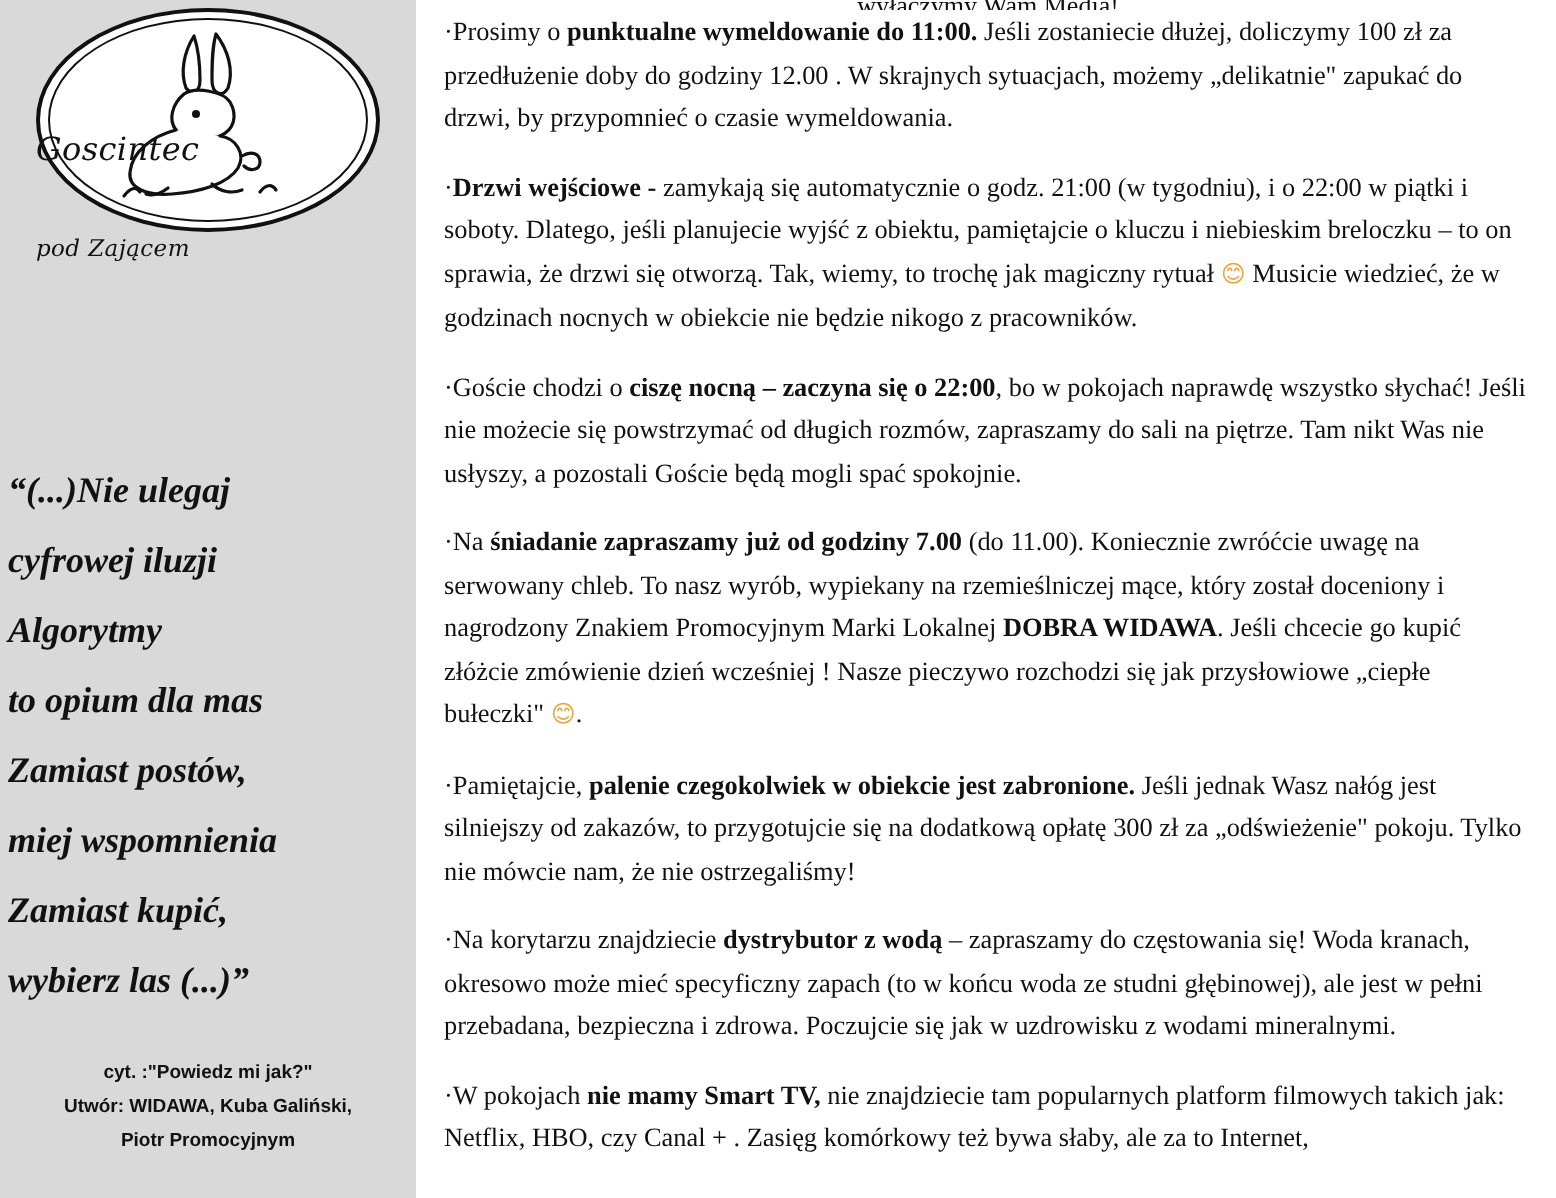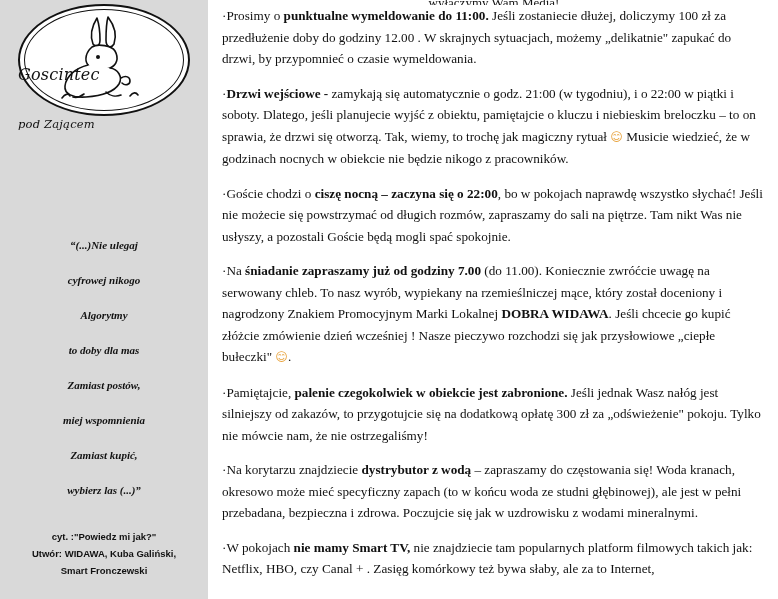--- a/index.html
+++ b/index.html
@@ -85,28 +85,28 @@
     font-size: 11.5px;
     color: #111;
     letter-spacing: .2px;
     margin-top: 36px;
   }
   .quote {
     position: absolute;
     left: 0;
     right: 0;
     top: 228px;
-    text-align: center;
+    text-align: left;
     font-family: "Liberation Serif", serif;
     font-style: italic;
     font-weight: bold;
-    font-size: 11px;
+    font-size: 18px;
     line-height: 35px;
     color: #111;
-    padding: 0 20px;
+    padding: 0 4px;
   }
   .quote div {
     white-space: nowrap;
   }
   .credits {
     position: absolute;
     left: 0;
     right: 0;
     top: 528px;
     text-align: center;
@@ -185,33 +185,33 @@
           <path d="M44 94 C47 90, 50 89, 52 92"></path>
           <path d="M112 92 C115 88, 118 88, 120 91"></path>
         </g>
       </svg>
       <div class="logo-text-1">Goscintec</div>
       <div class="logo-text-2">pod Zającem</div>
     </div>
 
     <div class="quote">
       <div>“(...)Nie ulegaj</div>
-      <div>cyfrowej nikogo</div>
+      <div>cyfrowej iluzji</div>
       <div>Algorytmy</div>
-      <div>to doby dla mas</div>
+      <div>to opium dla mas</div>
       <div>Zamiast postów,</div>
       <div>miej wspomnienia</div>
       <div>Zamiast kupić,</div>
       <div>wybierz las (...)”</div>
     </div>
 
     <div class="credits">
       <div>cyt. :"Powiedz mi jak?"</div>
       <div>Utwór: WIDAWA, Kuba Galiński,</div>
-      <div>Smart Fronczewski</div>
+      <div>Piotr Promocyjnym</div>
     </div>
 
   </div>
 
   <div class="content">
     <div class="clipped-top">wyłączymy Wam Media!</div>
     <div id="paragraphs">
         <div class="para"><span>·Prosimy o </span><b>punktualne wymeldowanie do 11:00.</b><span> Jeśli zostaniecie dłużej, doliczymy 100 zł za przedłużenie doby do godziny 12.00 . W skrajnych sytuacjach,  możemy „delikatnie" zapukać do drzwi, by przypomnieć o czasie wymeldowania.</span></div>
         <div class="para"><span>·</span><b>Drzwi wejściowe - </b><span>zamykają się automatycznie  o godz. 21:00 (w tygodniu),  i  o 22:00 w piątki i soboty. Dlatego, jeśli planujecie wyjść z obiektu, pamiętajcie o kluczu i niebieskim breloczku – to on sprawia, że drzwi się otworzą.  Tak, wiemy, to trochę jak magiczny rytuał </span><span class="emoji">😊</span><span> Musicie wiedzieć, że w godzinach nocnych w obiekcie nie będzie nikogo z pracowników.</span></div>
         <div class="para"><span>·Goście chodzi o </span><b>ciszę nocną – zaczyna się o 22:00</b><span>, bo w pokojach naprawdę wszystko słychać! Jeśli nie możecie się powstrzymać od długich rozmów, zapraszamy do sali na piętrze. Tam nikt Was nie usłyszy, a pozostali Goście będą mogli spać spokojnie.</span></div>

